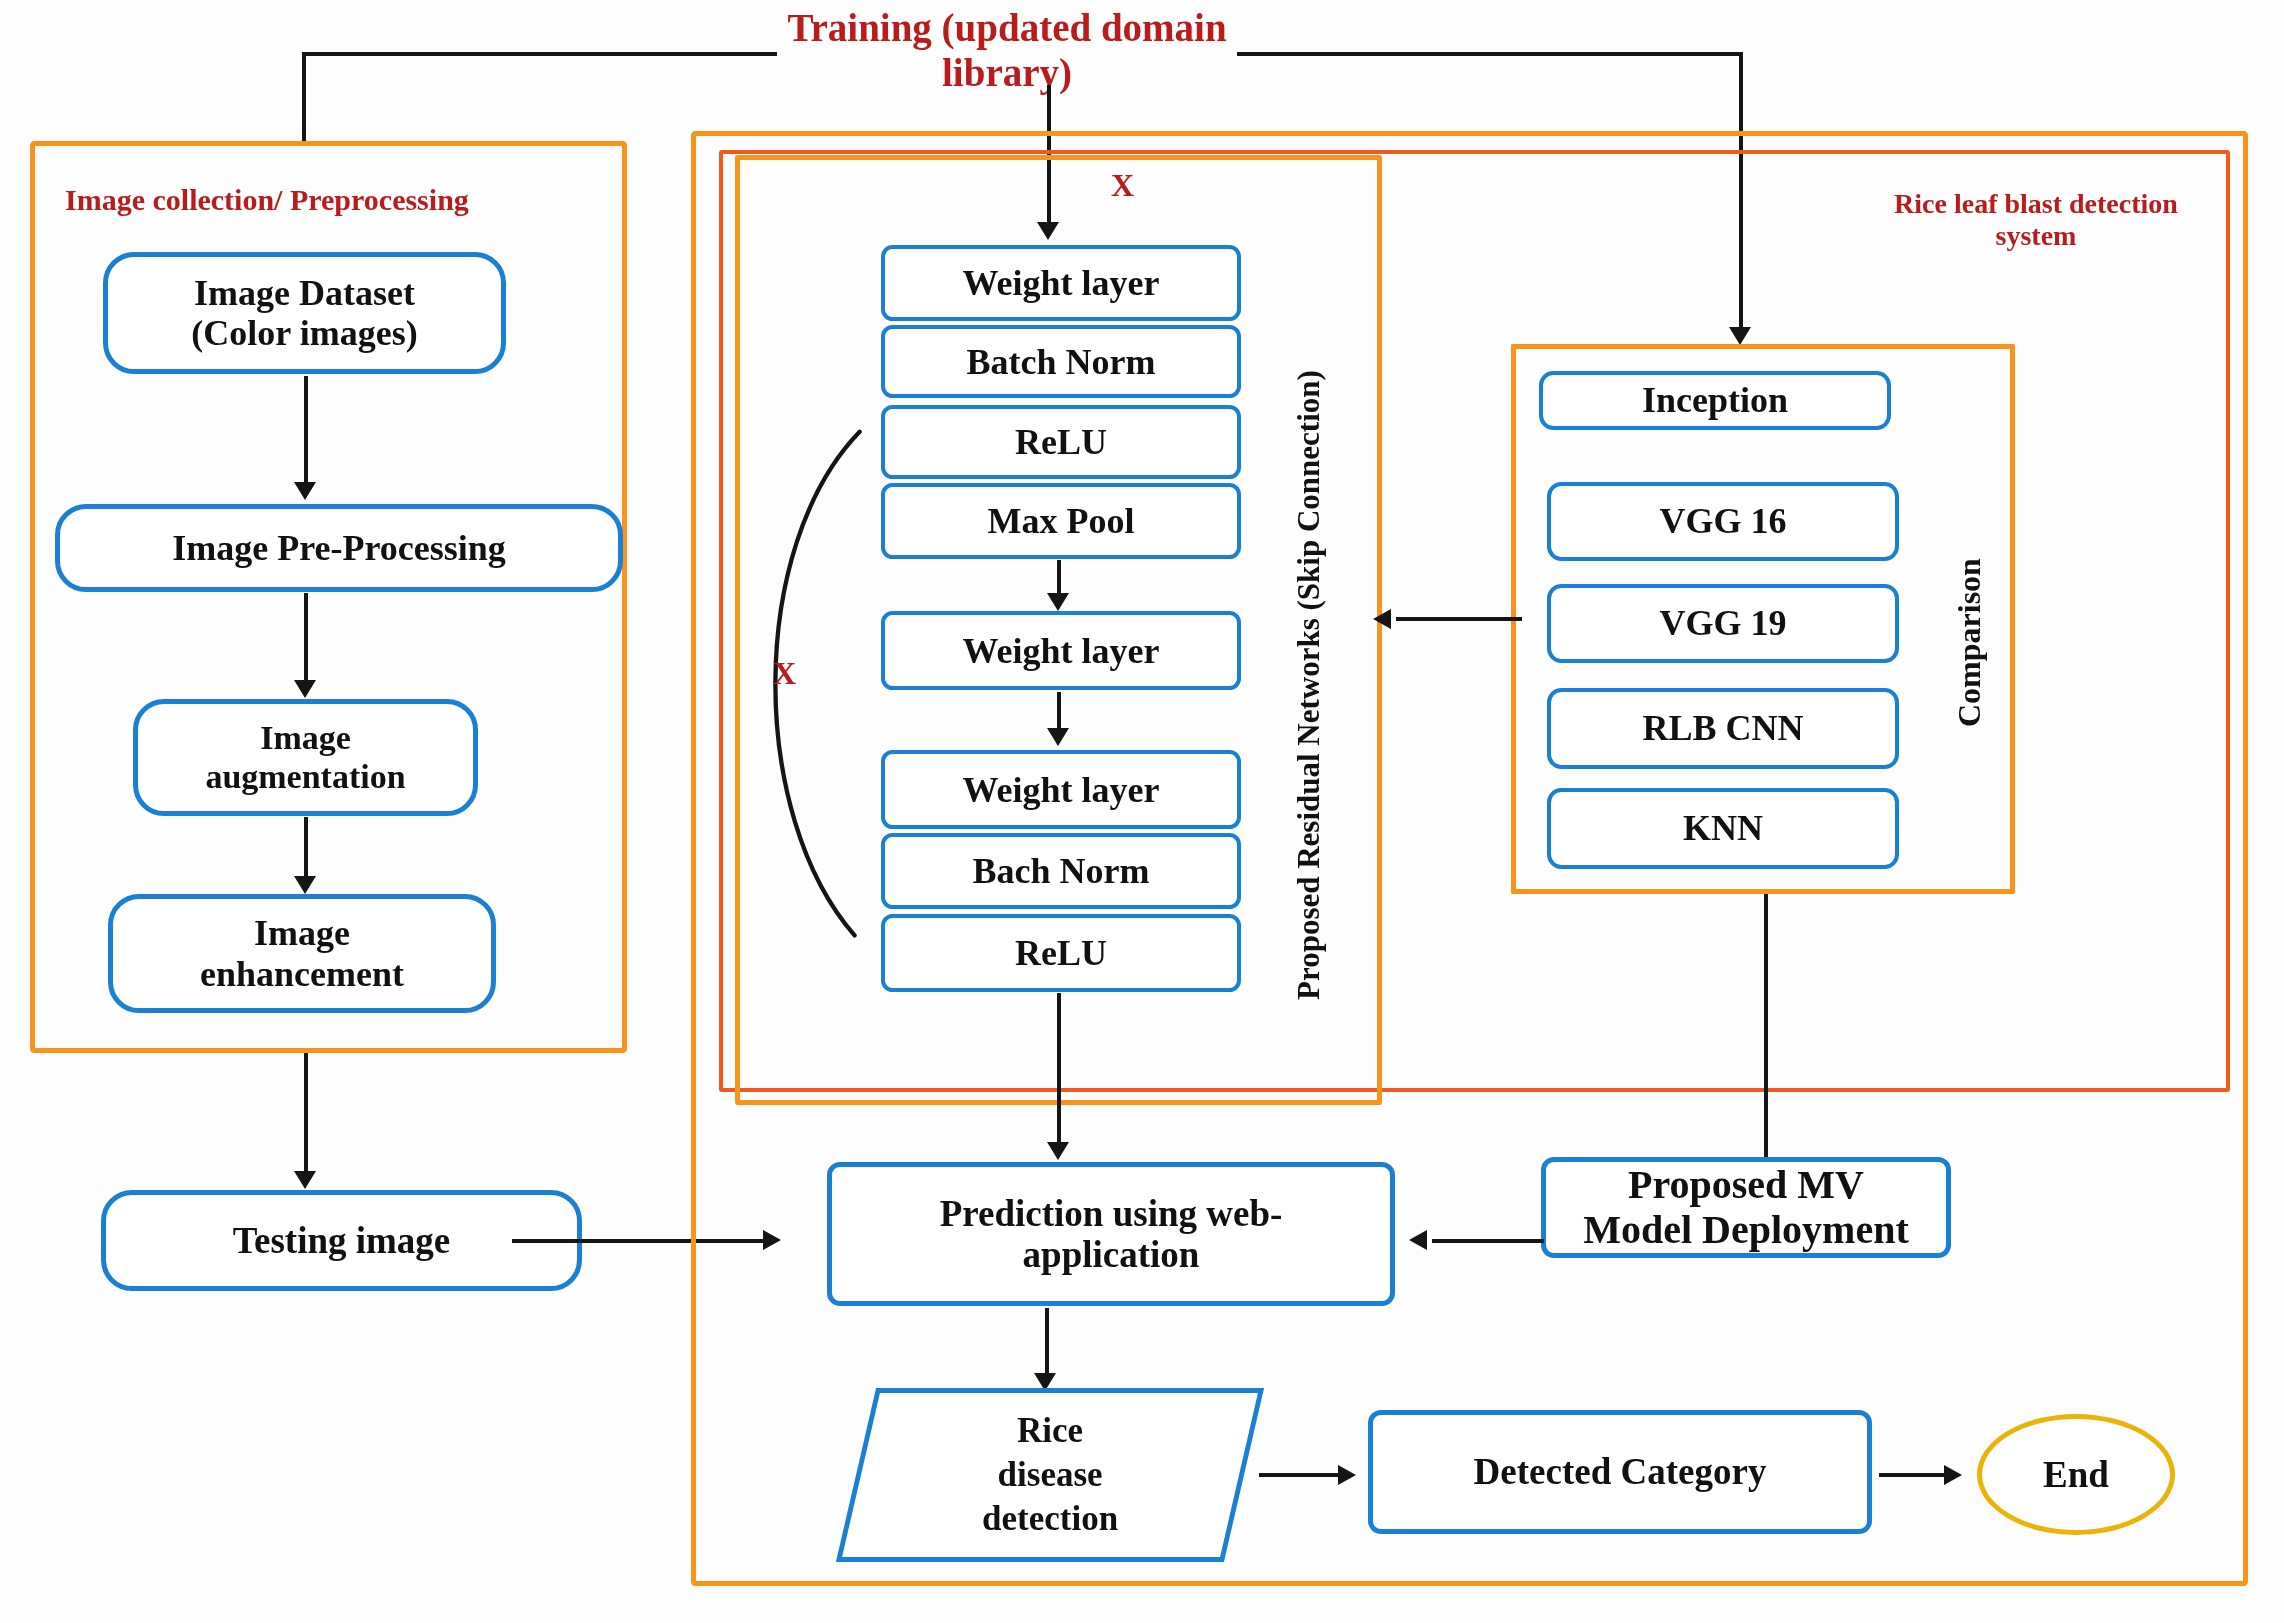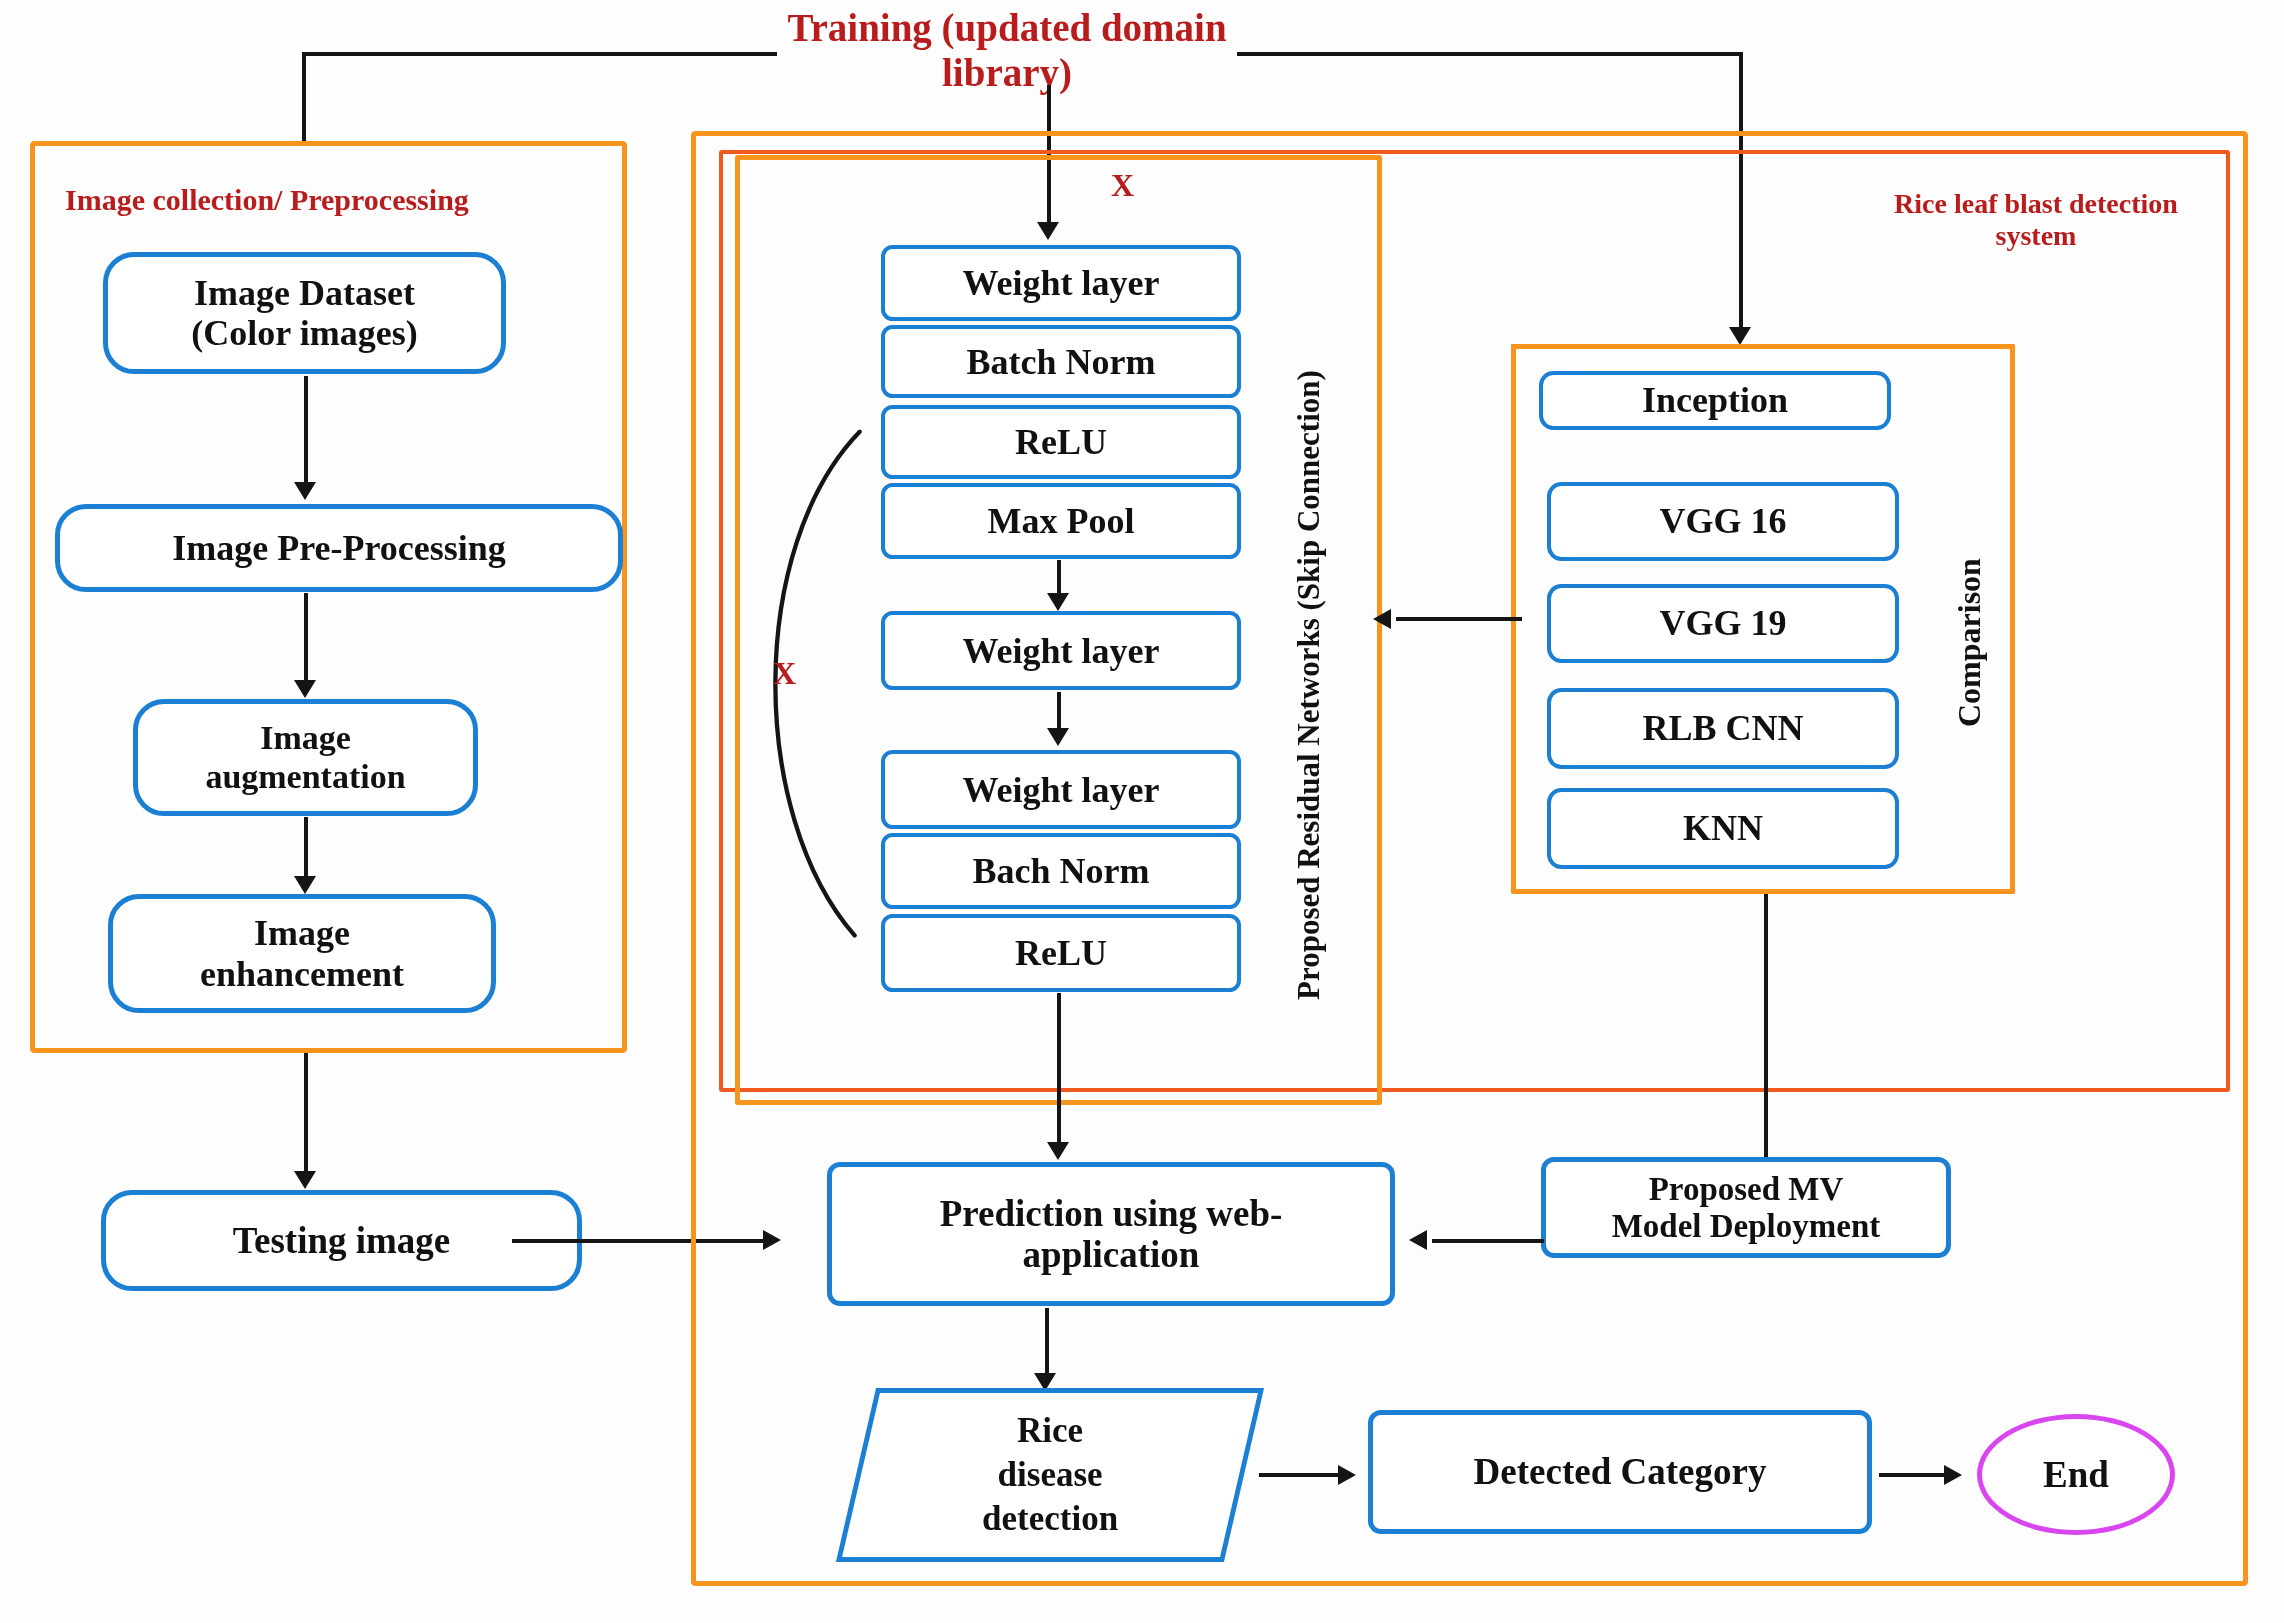--- a/index.html
+++ b/index.html
@@ -27,21 +27,21 @@
 
   
   .cell{
     border:4.3px solid #1B7FD4;border-radius:11.5px;background:#fff;
     display:flex;align-items:center;justify-content:center;text-align:center;
     font-weight:700;color:#111;
   }
 
   
   .ellipse{
-    border:5px solid #d946ef;border-radius:50%;background:#fff;
+    border:5px solid #eab308;border-radius:50%;background:#fff;
     display:flex;align-items:center;justify-content:center;text-align:center;
     font-weight:700;color:#111;
   }
 
   
   .parallelogram{
     background:#fff;border:5px solid #1B7FD4;
     transform:skewX(-13deg);
     display:flex;align-items:center;justify-content:center;
   }
@@ -207,21 +207,21 @@
   </div>
   <div class="abs node thin" style="left:1547px;top:788px;width:352px;height:81px;font-size:36px;">
     <span>KNN</span>
   </div>
 
   <div class="abs ln-h" style="left:1396px;top:617px;width:126px;"></div>
   <div class="abs arrow-l" style="left:1373px;top:609px;"></div>
 
   <div class="abs ln-v" style="left:1764px;top:894px;height:264px;"></div>
 
-  <div class="abs node sq" style="left:1541px;top:1157px;width:410px;height:101px;font-size:33px;">
+  <div class="abs node sq" style="left:1541px;top:1157px;width:410px;height:101px;font-size:40px;">
     <div>
       <span>Proposed MV</span><br>
       <span>Model Deployment</span>
     </div>
   </div>
 
   <div class="abs ln-h" style="left:1432px;top:1239px;width:112px;"></div>
   <div class="abs arrow-l" style="left:1409px;top:1230px;"></div>
 
   <div class="abs node sq" style="left:827px;top:1162px;width:568px;height:144px;font-size:37px;">

